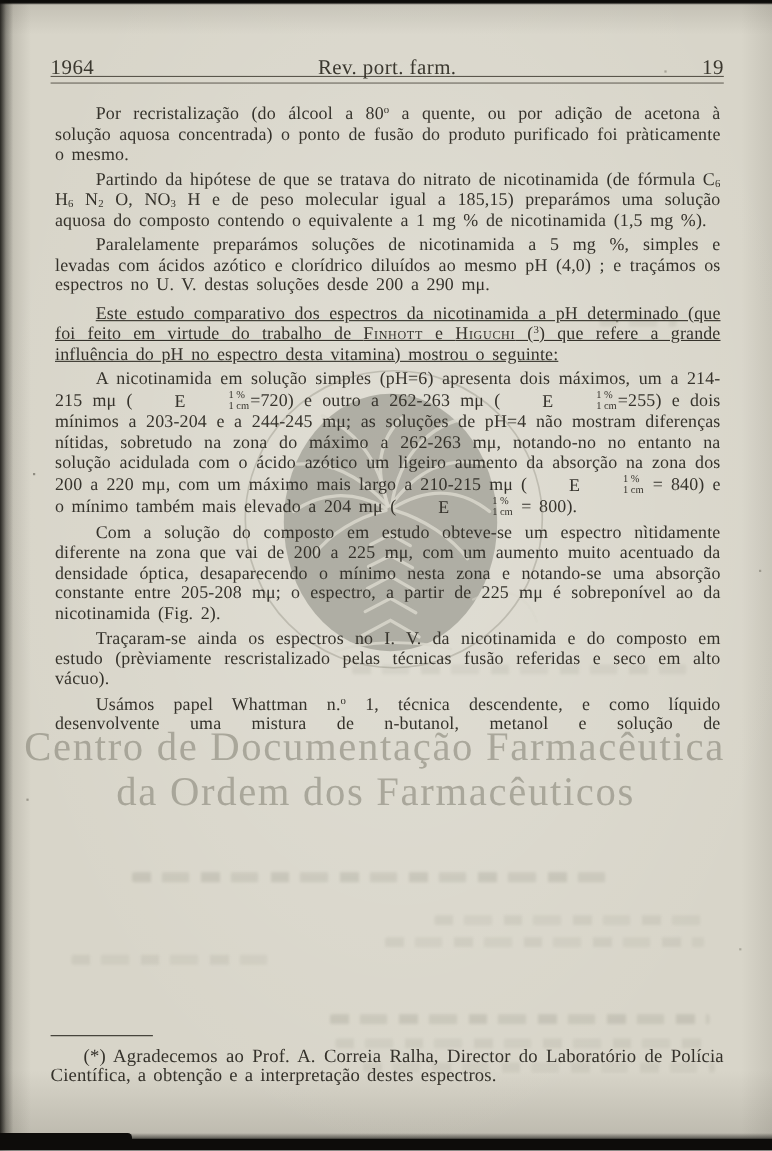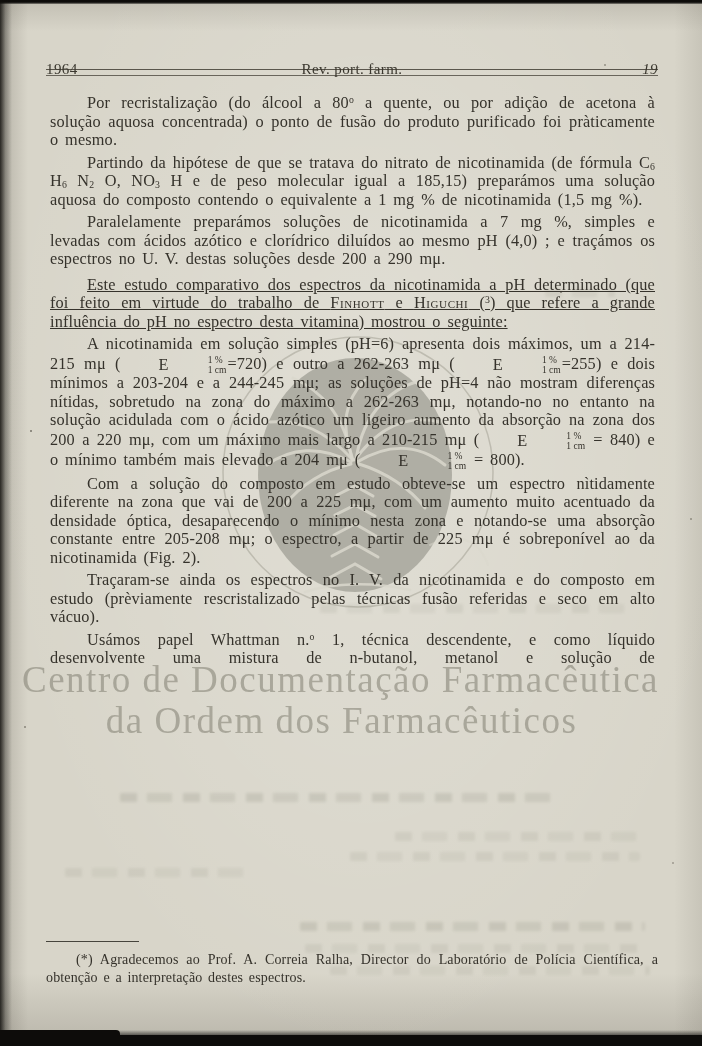--- a/index.html
+++ b/index.html
@@ -19,25 +19,25 @@
   .edge-top{position:absolute;top:0;left:0;right:0;height:4px;
     background:linear-gradient(180deg,#0d0c0a 0,#0d0c0a 55%,rgba(13,12,10,.35) 100%);}
   .edge-left{position:absolute;top:0;left:0;bottom:0;width:12px;
     background:linear-gradient(90deg, rgba(16,15,12,.85), rgba(16,15,12,.30) 45%, rgba(16,15,12,0));}
   .edge-bottom{position:absolute;left:0;right:0;bottom:0;height:11px;background:#0d0c0a;}
   .edge-bottom::before{content:"";position:absolute;left:0;right:0;top:-5px;height:5px;
     background:linear-gradient(180deg, rgba(13,12,10,0), rgba(13,12,10,.55));}
   .corner-bl{position:absolute;left:0;bottom:8px;width:120px;height:8px;background:#0d0c0a;border-radius:0 4px 0 0;}
 
   
-  .header{position:absolute;top:61px;left:46px;width:612px;display:flex;align-items:baseline;
-    font-size:15px;color:#3b382f;letter-spacing:.4px;}
+  .header{position:absolute;top:51px;left:46px;width:612px;display:flex;align-items:baseline;
+    font-size:19px;color:#3b382f;letter-spacing:.4px;}
   .header .year{width:110px;}
   .header .jtitle{flex:1;text-align:center;}
-  .header .pnum{width:110px;text-align:right;font-style:italic;}
+  .header .pnum{width:110px;text-align:right;}
   .header-rule{position:absolute;top:69px;left:46px;width:612px;height:5px;
     border-top:1px solid rgba(58,54,44,.80);border-bottom:1px solid rgba(58,54,44,.70);}
 
   
   .emblem{position:absolute;left:205px;top:330px;width:310px;height:290px;}
   .wmtext{position:absolute;white-space:nowrap;color:rgba(122,120,108,.52);
     font-size:37px;letter-spacing:1.5px;}
   .wm1{left:22px;top:658px;}
   .wm2{left:50%;top:699px;transform:translateX(-52%);}
 
@@ -63,21 +63,21 @@
   sub{font-size:.6em;vertical-align:-.25em;line-height:0;}
   .sc{font-variant:small-caps;letter-spacing:.6px;}
   .estack{display:inline-flex;align-items:center;transform:translateY(1px);margin:0 1px;}
   .estack .eE{font-size:1em;}
   .estack .ecol{display:inline-flex;flex-direction:column;font-size:9.5px;line-height:1.08;
     margin-left:2px;letter-spacing:0;word-spacing:0;text-align:left;}
 
   
   .footnote-rule{position:absolute;left:46px;top:941px;width:93px;border-top:1.6px solid rgba(45,42,35,.85);}
   .footnote{position:absolute;left:46px;top:951px;width:612px;
-    font-size:14px;line-height:18px;text-align:justify;text-indent:30px;
+    font-size:17px;line-height:18px;text-align:justify;text-indent:30px;
     word-spacing:2px;letter-spacing:.15px;}
 </style>
 </head>
 <body>
 
 <div class="page">
 
   <svg class="emblem" viewBox="0 0 310 290" xmlns="http://www.w3.org/2000/svg">
     <circle cx="153" cy="142" r="135" fill="none" stroke="rgba(150,148,136,.45)" stroke-width="1.5"></circle>
     <ellipse cx="150" cy="145" rx="97" ry="117" fill="#a5a49a" opacity=".82"></ellipse>
@@ -119,21 +119,21 @@
   <div class="header">
     <span class="year">1964</span>
     <span class="jtitle">Rev. port. farm.</span>
     <span class="pnum">19</span>
   </div>
   <div class="header-rule"></div>
 
   <div class="bodytext" id="body-text">
       <p>Por recristalização (do álcool a 80<sup>o</sup> a quente, ou por adição de acetona à solução aquosa concentrada) o ponto de fusão do produto purificado foi pràticamente o mesmo.</p>
       <p>Partindo da hipótese de que se tratava do nitrato de nicotinamida (de fórmula C<sub>6</sub> H<sub>6</sub> N<sub>2</sub> O, NO<sub>3</sub> H e de peso molecular igual a 185,15) preparámos uma solução aquosa do composto contendo o equivalente a 1 mg % de nicotinamida (1,5 mg %).</p>
-      <p>Paralelamente preparámos soluções de nicotinamida a 7 mg %, simples e levadas com ácidos azótico e clorídrico diluídos ao mesmo pH (4,0) ; e traçámos os espectros no U. V. destas soluções desde 200 a 290 mμ.</p>
+      <p>Paralelamente preparámos soluções de nicotinamida a 5 mg %, simples e levadas com ácidos azótico e clorídrico diluídos ao mesmo pH (4,0) ; e traçámos os espectros no U. V. destas soluções desde 200 a 290 mμ.</p>
       <p>Este estudo comparativo dos espectros da nicotinamida a pH determinado (que foi feito em virtude do trabalho de <span class="sc">Finhott</span> e <span class="sc">Higuchi</span> (<sup>3</sup>) que refere a grande influência do pH no espectro desta vitamina) mostrou o seguinte:</p>
       <p>A nicotinamida em solução simples (pH=6) apresenta dois máximos, um a 214-215 mμ (<span class="estack">
           <span class="eE">E</span>
           <span class="ecol">
             <span>1 %</span>
             <span>1 cm</span>
           </span>
         </span>=720) e outro a 262-263 mμ (<span class="estack">
           <span class="eE">E</span>
           <span class="ecol">

